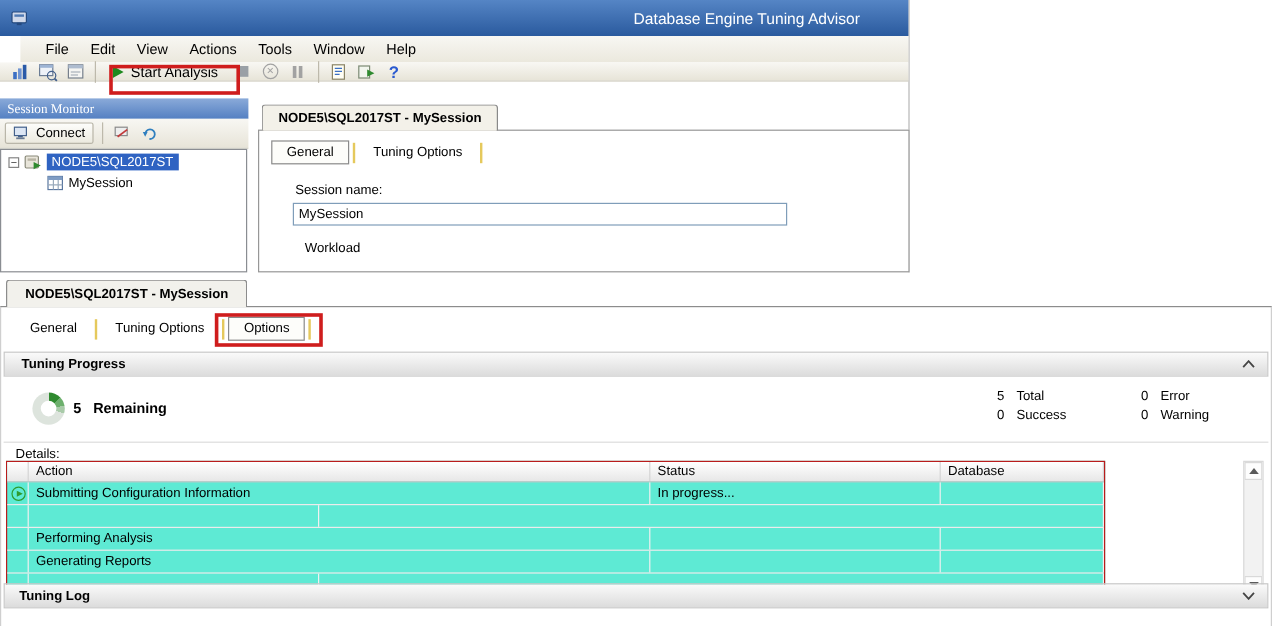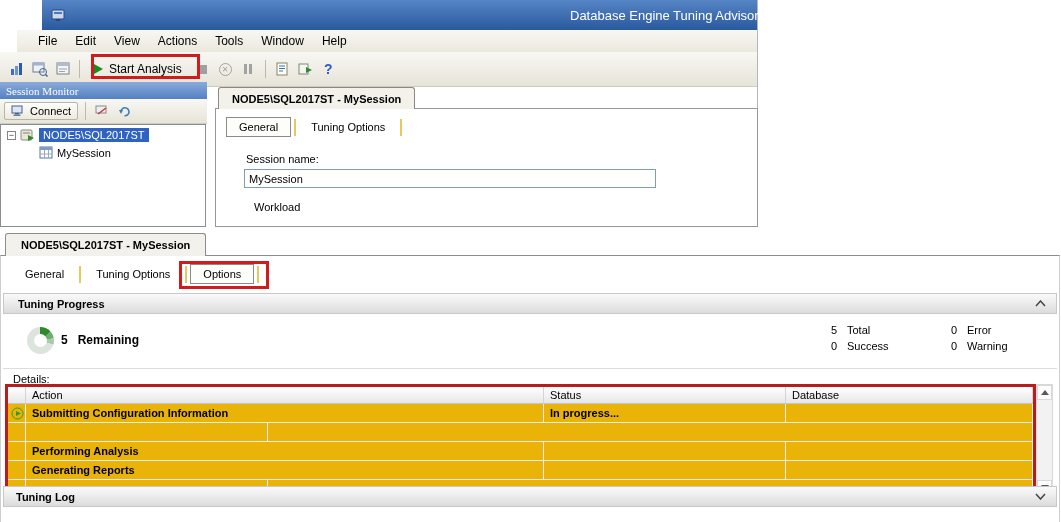--- a/index.html
+++ b/index.html
@@ -8,29 +8,29 @@
     position: relative; width: 1061px; height: 522px;
     font-family: "Liberation Sans", sans-serif; color:#000;
     overflow: hidden; background:#fff;
   }
 
   
   .top-window { position:absolute; left:0; top:0; width:758px; height:227px;
     border-right:1px solid #b6b6b6; background:#fff; }
   .titlebar { position:relative; height:30px;
     background:linear-gradient(#5585c5,#2a5a9e);
-    display:flex; align-items:center; padding:4px 6px; color:#fff; font-size:13px;margin-left:42px; }
+    display:flex; align-items:center; padding:4px 6px; color:#fff; font-size:13px; }
   .app-icon { width:20px; height:20px; display:flex; align-items:center; justify-content:center; }
   .win-title { position:absolute; left:528px; top:8px; white-space:nowrap; }
 
   .menubar { height:22px; display:flex; align-items:center; padding-left:12px;
     background:linear-gradient(#f8f7f3,#ebe8dd); font-size:12px;margin-left:17px; }
   .menu-item { padding:3px 9px; }
 
-  .toolbar { height:35px; display:flex; align-items:center; padding-left:6px; gap:2px;
+  .toolbar { height:16px; display:flex; align-items:center; padding-left:6px; gap:2px;
     background:linear-gradient(#f8f7f3,#e7e4d8); border-bottom:1px solid #cfccbe; }
   .tbicon { width:21px; height:21px; display:flex; align-items:center; justify-content:center; }
   .tbsep { width:1px; height:18px; background:#bdb9ab; margin:0 4px; }
   .start-analysis-btn { display:flex; align-items:center; gap:6px; padding:2px 8px; font-size:12px; white-space:nowrap; }
   .play-glyph { width:0; height:0; border-left:9px solid #1e8a1e; border-top:5px solid transparent; border-bottom:5px solid transparent; }
   .stop-glyph { width:9px; height:9px; background:#9aa0a6; }
   .cancel-glyph { width:13px; height:13px; border:1px solid #a2a2a2; border-radius:50%;
     color:#a2a2a2; font-size:8px; line-height:11px; text-align:center; }
   .pause-glyph { display:flex; gap:2px; }
   .pause-glyph i { width:3px; height:10px; background:#a2a2a2; }
@@ -95,31 +95,31 @@
   .spinner::after { content:""; position:absolute; inset:7px; background:#fff; border-radius:50%; }
   .remaining { position:absolute; left:58px; top:19px; font-size:12px; font-weight:bold;
     display:flex; gap:10px; }
   .stat-group { position:absolute; top:8px; font-size:11px; }
   .stat-group .stat { display:flex; height:16px; align-items:center; }
   .stat .num { width:12px; text-align:right; margin-right:10px; }
   .sg1 { left:822px; } .sg2 { left:942px; }
 
   .details-label { position:absolute; left:12px; top:117px; font-size:11px; }
 
-  .tbl { position:absolute; left:4px; top:128px; width:1031px;
-    border:3px solid #b91c1c; font-size:11px; background:#eab308; }
+  .tbl { position:absolute; left:4px; top:128px; width:916px;
+    border:1px solid #b91c1c; font-size:11px; background:#5eead4; }
   .tbl-header { display:flex; height:17px; background:linear-gradient(#ffffff,#e7e7e7);
     border-bottom:1px solid #c6c6c6; align-items:center; }
   .tbl-header .cell { border-right:1px solid #d4d4d4; }
   .cell { height:100%; display:flex; align-items:center; padding-left:6px; overflow:hidden; white-space:nowrap; }
   .c-icon { width:18px; flex:0 0 auto; padding-left:2px; justify-content:center; }
   .c-action { width:518px; flex:0 0 auto; }
   .c-status { width:242px; flex:0 0 auto; }
   .c-message { flex:1; }
-  .tbl-row { display:flex; height:19px; align-items:center; border-bottom:1px solid #ececec;font-weight:bold; }
+  .tbl-row { display:flex; height:19px; align-items:center; border-bottom:1px solid #ececec; }
   .tbl-row .cell { border-right:1px solid #f1f1f1; }
   .tbl-row:last-child { border-bottom:none; }
 
   .vscroll { position:absolute; left:1035px; top:128px; width:17px; height:112px;
     background:#f2f2f2; border:1px solid #d9d9d9; }
   .sbtn { position:absolute; left:0; width:15px; height:15px; background:#fdfdfd;
     border:1px solid #d9d9d9; display:flex; align-items:center; justify-content:center; }
   .sbtn.up { top:0; } .sbtn.down { bottom:0; }
   .tri-up { width:0; height:0; border-left:4px solid transparent; border-right:4px solid transparent; border-bottom:5px solid #5a5a5a; }
   .tri-down { width:0; height:0; border-left:4px solid transparent; border-right:4px solid transparent; border-top:5px solid #5a5a5a; }

